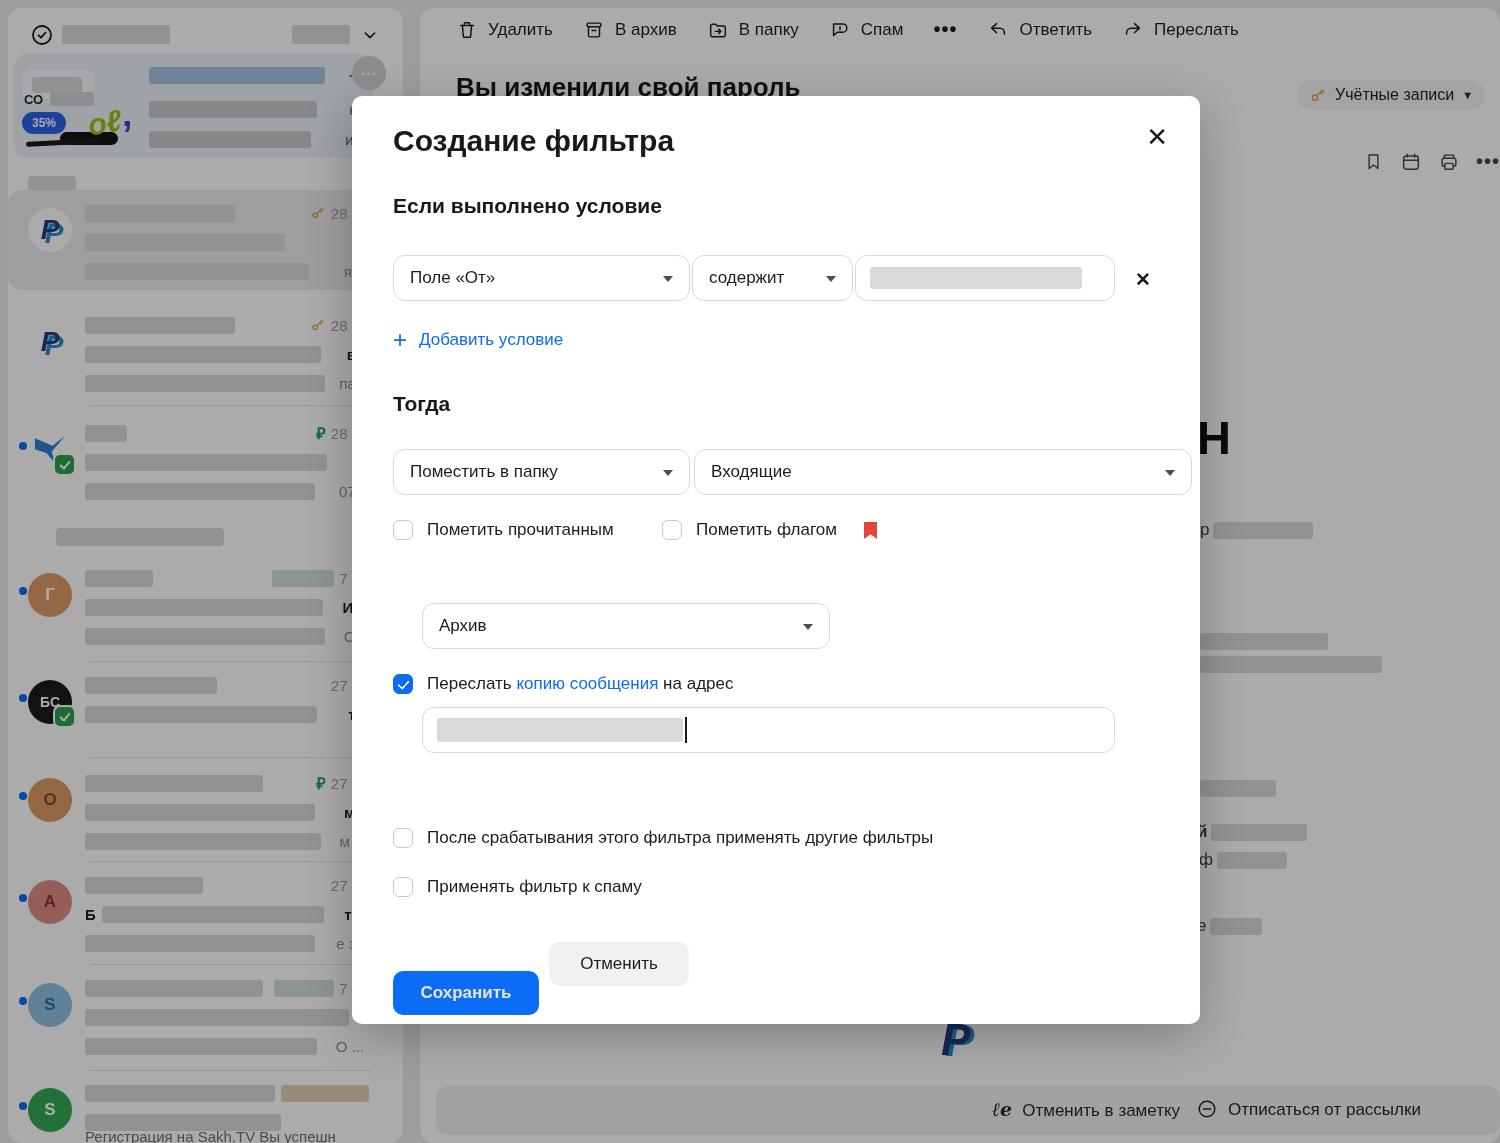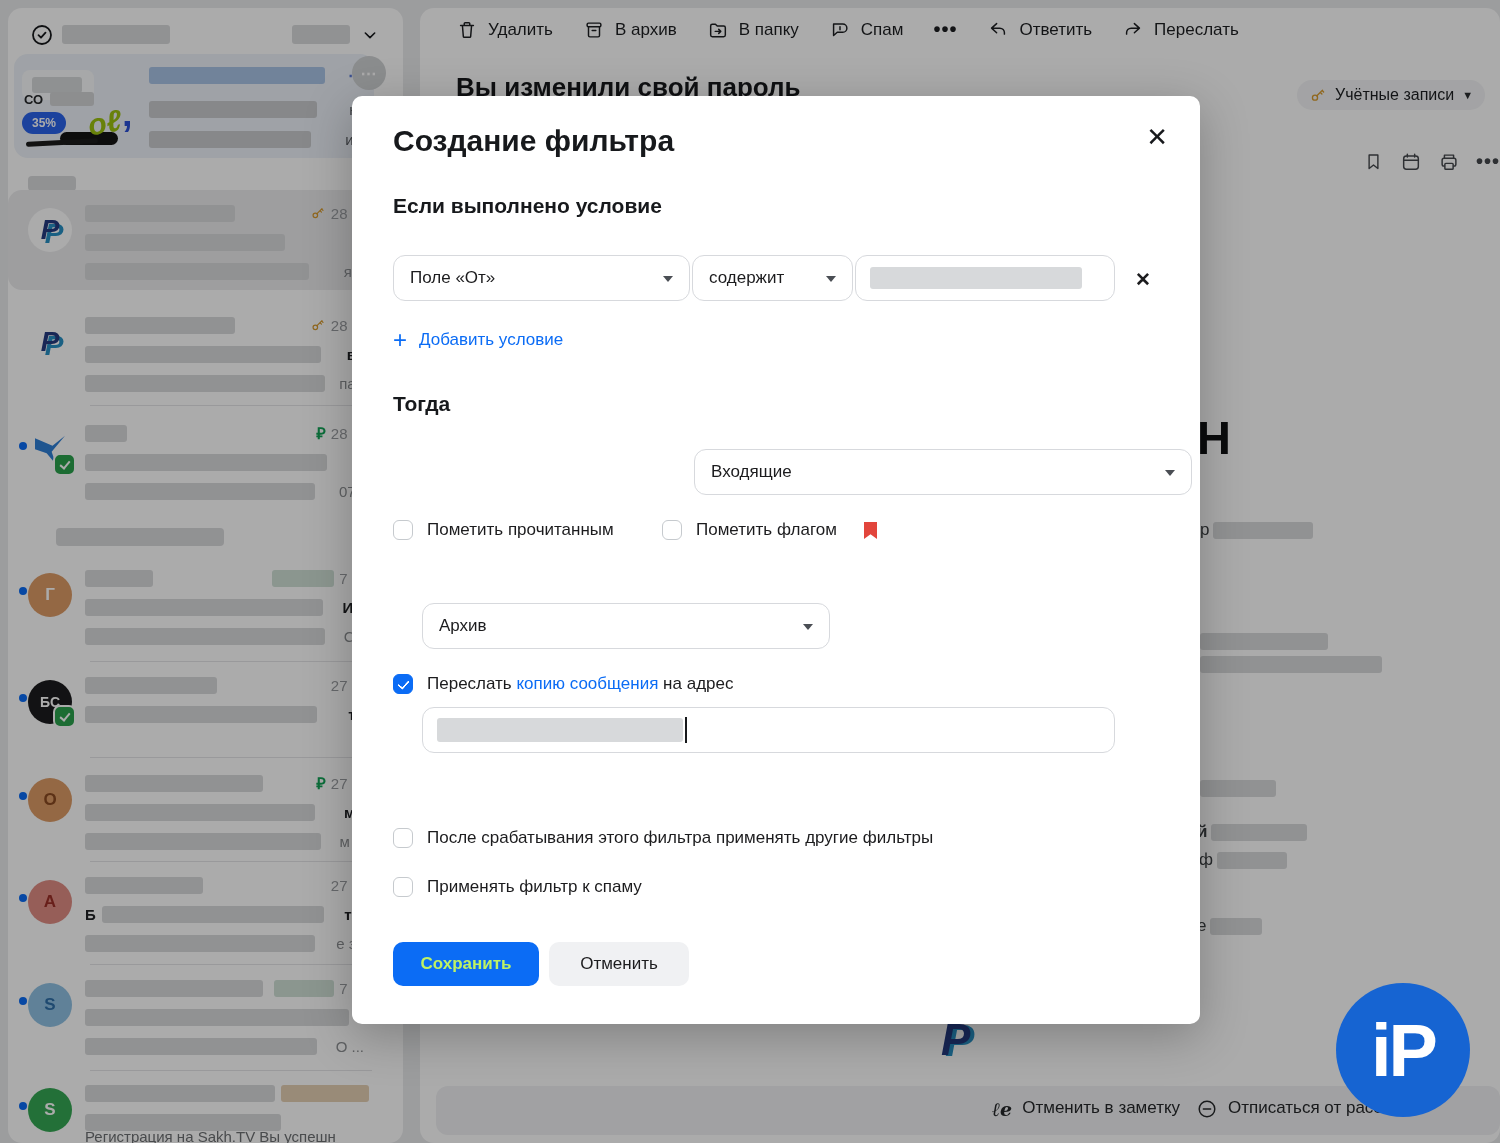--- a/index.html
+++ b/index.html
@@ -71,21 +71,21 @@
   .secbar{position:absolute;left:56px;top:528px;width:168px;height:18px;background:#d9dadc;border-radius:4px;}
   .underbar{position:absolute;left:28px;top:176px;width:48px;height:15px;background:#d9dadc;border-radius:4px;}
   .bottomtext{position:absolute;left:85px;top:1128px;font-size:15px;color:#6d7073;white-space:nowrap;}
   
   .bigH{position:absolute;left:1197px;top:410px;font-size:47px;font-weight:800;color:#0f1113;}
   .fragline{position:absolute;display:flex;align-items:center;gap:4px;font-size:17px;color:#3d4043;}
   .fragline.b{font-weight:700;}
   .pplogo{position:absolute;left:941px;top:1018px;}
   .pplogo .pp{font-size:44px;}
   .footbar{position:absolute;left:436px;top:1086px;width:1064px;height:49px;background:#f0f1f3;border-radius:12px;}
-  .footitem{position:absolute;display:flex;align-items:flex-start;gap:10px;font-size:17px;color:#26282b;cursor:pointer;}
+  .footitem{position:absolute;display:flex;align-items:flex-end;gap:10px;font-size:17px;color:#26282b;cursor:pointer;}
   .footitem svg{stroke:#26282b;fill:none;stroke-width:1.6;stroke-linecap:round;stroke-linejoin:round;}
   .noteglyph{font-family:"DejaVu Serif",serif;font-style:italic;font-size:19px;font-weight:700;}
   
   .dim{position:absolute;inset:0;background:rgba(0,0,0,.33);z-index:10;}
   .modal{position:absolute;left:352px;top:96px;width:848px;height:928px;background:#fff;border-radius:10px;
     box-shadow:0 12px 48px rgba(0,0,0,.25);z-index:20;}
   .m-title{position:absolute;left:41px;top:28px;font-size:30px;font-weight:700;color:#17191c;}
   .m-close{position:absolute;right:32px;top:28px;font-size:26px;line-height:1;color:#17191c;cursor:pointer;font-weight:400;}
   .m-h{position:absolute;left:41px;font-size:21px;font-weight:700;color:#17191c;}
   .select{position:absolute;background:#fff;border:1px solid #d7d9dd;border-radius:12px;display:flex;align-items:center;
@@ -101,21 +101,21 @@
   .addlink .plus{font-size:24px;font-weight:500;line-height:1;}
   .cb{position:absolute;display:flex;align-items:center;gap:14px;font-size:17px;color:#1c1c1e;cursor:pointer;}
   .box{width:20px;height:20px;border:1.5px solid #c6cace;border-radius:6px;background:#fff;flex:none;box-sizing:border-box;position:relative;}
   .box.on{background:var(--accent);border-color:var(--accent);}
   .box.on::after{content:"";position:absolute;left:6px;top:2.5px;width:5px;height:9px;border:2.5px solid #fff;
     border-top:0;border-left:0;transform:rotate(42deg);border-radius:1px;}
   .blink{color:var(--accent);cursor:pointer;}
   .flagsvg{margin-left:12px;}
   .btn{position:absolute;height:44px;border-radius:10px;display:flex;align-items:center;justify-content:center;
     font-size:17px;font-weight:700;cursor:pointer;border:none;}
-  .btn.primary{background:var(--accent);color:#bef264;}
+  .btn.primary{background:var(--accent);color:#e5e5e5;margin-top:29px;}
   .btn.secondary{background:#f0f1f3;color:#1c1c1e;font-weight:400;}
   
   .ipbadge{position:absolute;left:1336px;top:983px;width:134px;height:134px;border-radius:50%;background:var(--wm);
     z-index:30;display:flex;align-items:center;justify-content:center;color:#fff;font-size:74px;font-weight:800;letter-spacing:-3px;}
 </style>
 </head>
 <body>
 
 <div class="stage" style="--accent: #0b6cf5; --key: #d89b2e; --rub: #12a357; --badge: #2a63ea; --wm: #1664d2;">
 
@@ -517,20 +517,23 @@
     </div>
     <div class="xdel" style="left:783px;top:172px">✕</div>
 
     <div class="addlink" style="top:232px">
       <span class="plus">+</span>
       <span>Добавить условие</span>
     </div>
 
     <div class="m-h" style="top:296px">Тогда</div>
 
+    <div class="select" style="left:41px;top:353px;width:297px">
+      <span>Поместить в папку</span>
+    </div>
     <div class="select" style="left:342px;top:353px;width:498px">
       <span>Входящие</span>
     </div>
 
     <label class="cb" style="left:41px;top:424px">
       <span class="box"></span>
       <span>Пометить прочитанным</span>
     </label>
     <label class="cb" style="left:310px;top:424px">
       <span class="box"></span>
@@ -563,16 +566,13 @@
 
     <label class="cb" style="left:41px;top:781px">
       <span class="box"></span>
       <span>Применять фильтр к спаму</span>
     </label>
 
     <button class="btn primary" style="left:41px;top:846px;width:146px">Сохранить</button>
     <button class="btn secondary" style="left:197px;top:846px;width:140px">Отменить</button>
   </div>
 
-  <div class="ipbadge">
-    <span>iP</span>
-  </div>
 </div>
 
 </body></html>

